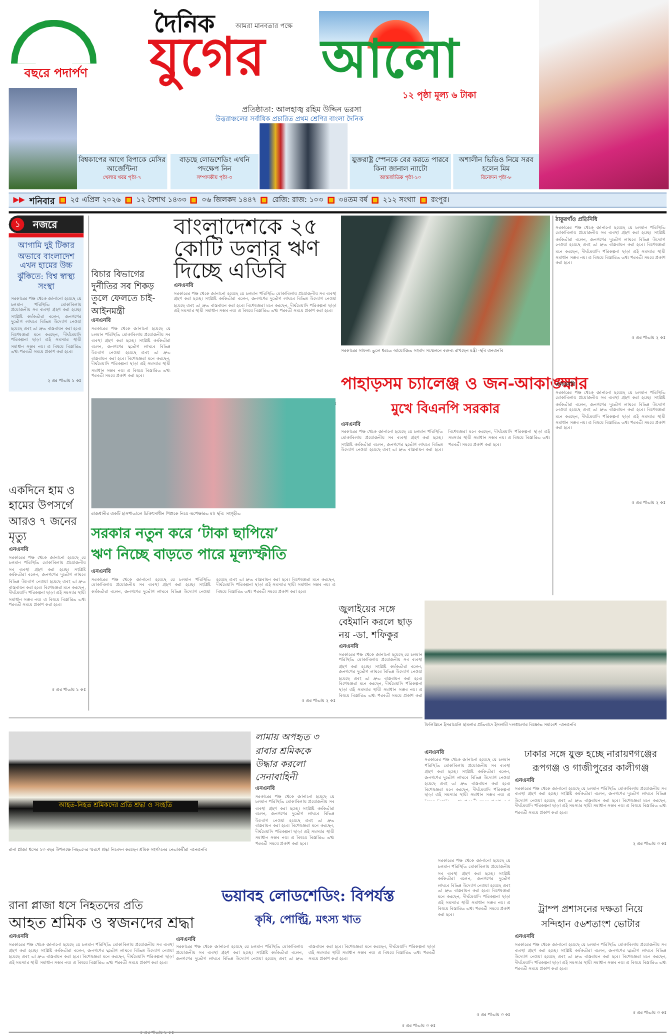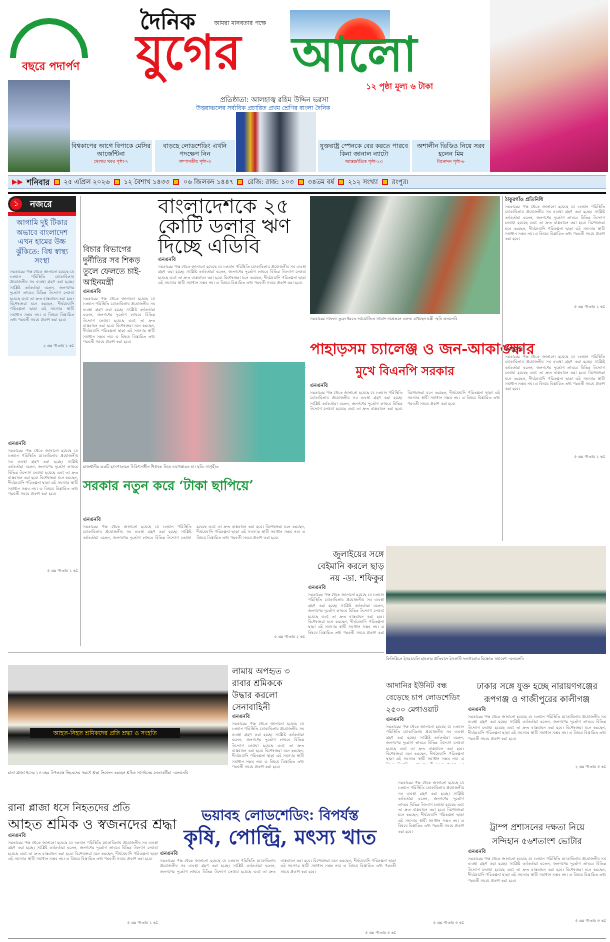--- a/index.html
+++ b/index.html
@@ -76,20 +76,21 @@
   <span style="color:#fff;font-size:9px;font-weight:bold;margin-left:8px;">নজরে</span>
 </div>
 <div class="abs" style="left:8px;top:212px;width:68px;height:4px;background:#e3141b;"></div>
 <div class="abs" style="left:8px;top:216px;width:68px;height:140px;background:#e4f0fa;padding:2px;">
   <div class="hl" style="font-size:7.3px;color:#1a3f8a;text-align:center;line-height:9.5px;">আগামি দুই টিকার অভাবে বাংলাদেশ এখন হামের উচ্চ ঝুঁকিতে: বিশ্ব স্বাস্থ্য সংস্থা</div>
   <div class="txt" style="margin-top:3px;height:74px;overflow:hidden;">সরকারের পক্ষ থেকে জানানো হয়েছে যে চলমান পরিস্থিতি মোকাবিলায় প্রয়োজনীয় সব ব্যবস্থা গ্রহণ করা হচ্ছে। সংশ্লিষ্ট কর্মকর্তারা বলেন, জনগণের দুর্ভোগ লাঘবে বিভিন্ন উদ্যোগ নেওয়া হয়েছে এবং তা দ্রুত বাস্তবায়ন করা হবে। বিশেষজ্ঞরা মনে করছেন, দীর্ঘমেয়াদি পরিকল্পনা ছাড়া এই সমস্যার স্থায়ী সমাধান সম্ভব নয়। এ বিষয়ে বিস্তারিত তথ্য পরবর্তী সময়ে প্রকাশ করা হবে।</div>
   <div class="cont">২ এর পাতায় ১ কঃ</div>
 </div>
 
 <div class="abs" style="left:8px;top:440px;width:70px;height:205px;">
+  <div class="hl" style="font-size:10px;line-height:14px;">একদিনে হাম ও হামের উপসর্গে আরও ৭ জনের মৃত্যু</div>
   <div class="by">এনএনবি</div>
   <div class="txt" style="height:120px;overflow:hidden;">সরকারের পক্ষ থেকে জানানো হয়েছে যে চলমান পরিস্থিতি মোকাবিলায় প্রয়োজনীয় সব ব্যবস্থা গ্রহণ করা হচ্ছে। সংশ্লিষ্ট কর্মকর্তারা বলেন, জনগণের দুর্ভোগ লাঘবে বিভিন্ন উদ্যোগ নেওয়া হয়েছে এবং তা দ্রুত বাস্তবায়ন করা হবে। বিশেষজ্ঞরা মনে করছেন, দীর্ঘমেয়াদি পরিকল্পনা ছাড়া এই সমস্যার স্থায়ী সমাধান সম্ভব নয়। এ বিষয়ে বিস্তারিত তথ্য পরবর্তী সময়ে প্রকাশ করা হবে।</div>
   <div class="cont">৫ এর পাতায় ১ কঃ</div>
 </div>
 
 <div class="abs" style="left:83px;top:204px;width:72px;height:160px;margin-top:40px;">
   <div class="hl" style="font-size:8px;line-height:11px;">বিচার বিভাগের দুর্নীতির সব শিকড় তুলে ফেলতে চাই-আইনমন্ত্রী</div>
   <div class="by">এনএনবি</div>
   <div class="txt" style="height:92px;overflow:hidden;">সরকারের পক্ষ থেকে জানানো হয়েছে যে চলমান পরিস্থিতি মোকাবিলায় প্রয়োজনীয় সব ব্যবস্থা গ্রহণ করা হচ্ছে। সংশ্লিষ্ট কর্মকর্তারা বলেন, জনগণের দুর্ভোগ লাঘবে বিভিন্ন উদ্যোগ নেওয়া হয়েছে এবং তা দ্রুত বাস্তবায়ন করা হবে। বিশেষজ্ঞরা মনে করছেন, দীর্ঘমেয়াদি পরিকল্পনা ছাড়া এই সমস্যার স্থায়ী সমাধান সম্ভব নয়। এ বিষয়ে বিস্তারিত তথ্য পরবর্তী সময়ে প্রকাশ করা হবে।</div>
   <div class="cont">৫ এর পাতায় ১ কঃ</div>
@@ -124,71 +125,71 @@
 </div>
 
 <div class="abs" style="left:505px;top:346px;width:100px;height:150px;">
   <div class="by">এনএনবি</div>
   <div class="txt" style="height:100px;overflow:hidden;">সরকারের পক্ষ থেকে জানানো হয়েছে যে চলমান পরিস্থিতি মোকাবিলায় প্রয়োজনীয় সব ব্যবস্থা গ্রহণ করা হচ্ছে। সংশ্লিষ্ট কর্মকর্তারা বলেন, জনগণের দুর্ভোগ লাঘবে বিভিন্ন উদ্যোগ নেওয়া হয়েছে এবং তা দ্রুত বাস্তবায়ন করা হবে। বিশেষজ্ঞরা মনে করছেন, দীর্ঘমেয়াদি পরিকল্পনা ছাড়া এই সমস্যার স্থায়ী সমাধান সম্ভব নয়। এ বিষয়ে বিস্তারিত তথ্য পরবর্তী সময়ে প্রকাশ করা হবে।</div>
   <div class="cont">৫ এর পাতায় ২ কঃ</div>
 </div>
 
 <div class="abs" style="left:83px;top:476px;width:222px;">
   <div class="hl" style="font-size:13px;color:#1a9a3a;font-weight:bold;line-height:19px;white-space:nowrap;">সরকার নতুন করে ‘টাকা ছাপিয়ে’</div>
+  <div class="hl" style="font-size:13px;color:#1a9a3a;font-weight:bold;line-height:19px;white-space:nowrap;">ঋণ নিচ্ছে বাড়তে পারে মূল্যস্ফীতি</div>
 </div>
 <div class="abs" style="left:83px;top:516px;width:222px;height:130px;">
   <div class="by">এনএনবি</div>
   <div class="txt" style="height:110px;overflow:hidden;column-count:2;column-gap:5px;">সরকারের পক্ষ থেকে জানানো হয়েছে যে চলমান পরিস্থিতি মোকাবিলায় প্রয়োজনীয় সব ব্যবস্থা গ্রহণ করা হচ্ছে। সংশ্লিষ্ট কর্মকর্তারা বলেন, জনগণের দুর্ভোগ লাঘবে বিভিন্ন উদ্যোগ নেওয়া হয়েছে এবং তা দ্রুত বাস্তবায়ন করা হবে। বিশেষজ্ঞরা মনে করছেন, দীর্ঘমেয়াদি পরিকল্পনা ছাড়া এই সমস্যার স্থায়ী সমাধান সম্ভব নয়। এ বিষয়ে বিস্তারিত তথ্য পরবর্তী সময়ে প্রকাশ করা হবে।</div>
   <div class="cont">৫ এর পাতায় ২ কঃ</div>
 </div>
 
 <div class="abs" style="left:308px;top:548px;width:76px;height:100px;">
-  <div class="hl" style="font-size:8.5px;line-height:12px;text-align:right;">জুলাইয়ের সঙ্গে বেইমানি করলে ছাড় নয় -ডা. শফিকুর</div>
+  <div class="hl" style="font-size:8.5px;line-height:12px;">জুলাইয়ের সঙ্গে বেইমানি করলে ছাড় নয় -ডা. শফিকুর</div>
   <div class="by">এনএনবি</div>
   <div class="txt" style="height:44px;overflow:hidden;">সরকারের পক্ষ থেকে জানানো হয়েছে যে চলমান পরিস্থিতি মোকাবিলায় প্রয়োজনীয় সব ব্যবস্থা গ্রহণ করা হচ্ছে। সংশ্লিষ্ট কর্মকর্তারা বলেন, জনগণের দুর্ভোগ লাঘবে বিভিন্ন উদ্যোগ নেওয়া হয়েছে এবং তা দ্রুত বাস্তবায়ন করা হবে। বিশেষজ্ঞরা মনে করছেন, দীর্ঘমেয়াদি পরিকল্পনা ছাড়া এই সমস্যার স্থায়ী সমাধান সম্ভব নয়। এ বিষয়ে বিস্তারিত তথ্য পরবর্তী সময়ে প্রকাশ করা হবে।</div>
 </div>
 
 <div class="abs img" style="left:386px;top:546px;width:220px;height:108px;background:linear-gradient(#e9e5da 40%,#2f5f4f 45%,#e9e5da 55%,#c9c9c0 70%,#3c4a7a 85%);"></div>
 <div class="abs cap" style="left:386px;top:656px;width:220px;">ফিলিস্তিনে ইসরায়েলি হামলার প্রতিবাদে ইসলামী দলগুলোর বিক্ষোভ সমাবেশ -এনএনবি</div>
 
 <div class="abs" style="left:386px;top:680px;width:78px;height:100px;">
-  <div class="hl" style="font-size:7.5px;line-height:12px;">আদানির ইউনিট বন্ধ বেড়েছে চাপ লোডশেডিং ২৫০০ মেগাওয়াট</div>
   <div class="by">এনএনবি</div>
   <div class="txt" style="height:40px;overflow:hidden;">সরকারের পক্ষ থেকে জানানো হয়েছে যে চলমান পরিস্থিতি মোকাবিলায় প্রয়োজনীয় সব ব্যবস্থা গ্রহণ করা হচ্ছে। সংশ্লিষ্ট কর্মকর্তারা বলেন, জনগণের দুর্ভোগ লাঘবে বিভিন্ন উদ্যোগ নেওয়া হয়েছে এবং তা দ্রুত বাস্তবায়ন করা হবে। বিশেষজ্ঞরা মনে করছেন, দীর্ঘমেয়াদি পরিকল্পনা ছাড়া এই সমস্যার স্থায়ী সমাধান সম্ভব নয়। এ বিষয়ে বিস্তারিত তথ্য পরবর্তী সময়ে প্রকাশ করা হবে।</div>
 </div>
 
 <div class="abs" style="left:468px;top:680px;width:138px;height:100px;">
   <div class="hl" style="font-size:8.5px;line-height:13px;text-align:center;white-space:nowrap;">ঢাকার সঙ্গে যুক্ত হচ্ছে নারায়ণগঞ্জের</div>
   <div class="hl" style="font-size:8.5px;line-height:13px;text-align:center;">রূপগঞ্জ ও গাজীপুরের কালীগঞ্জ</div>
   <div class="by">এনএনবি</div>
   <div class="txt" style="height:50px;overflow:hidden;">সরকারের পক্ষ থেকে জানানো হয়েছে যে চলমান পরিস্থিতি মোকাবিলায় প্রয়োজনীয় সব ব্যবস্থা গ্রহণ করা হচ্ছে। সংশ্লিষ্ট কর্মকর্তারা বলেন, জনগণের দুর্ভোগ লাঘবে বিভিন্ন উদ্যোগ নেওয়া হয়েছে এবং তা দ্রুত বাস্তবায়ন করা হবে। বিশেষজ্ঞরা মনে করছেন, দীর্ঘমেয়াদি পরিকল্পনা ছাড়া এই সমস্যার স্থায়ী সমাধান সম্ভব নয়। এ বিষয়ে বিস্তারিত তথ্য পরবর্তী সময়ে প্রকাশ করা হবে।</div>
   <div class="cont">২ এর পাতায় ৩ কঃ</div>
 </div>
 
 <div class="abs img" style="left:8px;top:665px;width:220px;height:100px;background:linear-gradient(#dcdcdc 25%,#1b1b1b 30%,#d4a37a 50%,#f2f0e4 60%,#111 70%,#dfe3d9 90%);"></div>
 <div class="abs" style="left:30px;top:728px;width:150px;height:10px;background:#111;color:#f5c400;font-size:6px;text-align:center;line-height:10px;">আহত-নিহত শ্রমিকদের প্রতি শ্রদ্ধা ও সংহতি</div>
 <div class="abs cap" style="left:8px;top:770px;width:220px;">রানা প্লাজা ধসের ১৩ বছর উপলক্ষে নিহতদের স্মরণে শ্রদ্ধা নিবেদন করছেন শ্রমিক সংগঠনের নেতাকর্মীরা -এনএনবি</div>
 
 <div class="abs" style="left:232px;top:665px;width:72px;height:110px;">
-  <div class="hl" style="font-size:8.5px;line-height:12px;">লামায় অপহৃত ৩ রাবার শ্রমিককে উদ্ধার করলো সেনাবাহিনী</div>
+  <div class="hl" style="font-size:8.5px;line-height:12px;font-style:italic;">লামায় অপহৃত ৩ রাবার শ্রমিককে উদ্ধার করলো সেনাবাহিনী</div>
   <div class="by">এনএনবি</div>
   <div class="txt" style="height:52px;overflow:hidden;">সরকারের পক্ষ থেকে জানানো হয়েছে যে চলমান পরিস্থিতি মোকাবিলায় প্রয়োজনীয় সব ব্যবস্থা গ্রহণ করা হচ্ছে। সংশ্লিষ্ট কর্মকর্তারা বলেন, জনগণের দুর্ভোগ লাঘবে বিভিন্ন উদ্যোগ নেওয়া হয়েছে এবং তা দ্রুত বাস্তবায়ন করা হবে। বিশেষজ্ঞরা মনে করছেন, দীর্ঘমেয়াদি পরিকল্পনা ছাড়া এই সমস্যার স্থায়ী সমাধান সম্ভব নয়। এ বিষয়ে বিস্তারিত তথ্য পরবর্তী সময়ে প্রকাশ করা হবে।</div>
 </div>
 
 <div class="abs" style="left:8px;top:800px;width:150px;height:140px;">
-  <div class="hl" style="font-size:10px;line-height:16px;white-space:nowrap;">রানা প্লাজা ধসে নিহতদের প্রতি</div>
+  <div class="hl" style="font-size:10px;line-height:16px;white-space:nowrap;margin-top:16px;">রানা প্লাজা ধসে নিহতদের প্রতি</div>
   <div class="hl" style="font-size:14px;line-height:16px;white-space:nowrap;">আহত শ্রমিক ও স্বজনদের শ্রদ্ধা</div>
   <div class="by">এনএনবি</div>
   <div class="txt" style="height:80px;overflow:hidden;">সরকারের পক্ষ থেকে জানানো হয়েছে যে চলমান পরিস্থিতি মোকাবিলায় প্রয়োজনীয় সব ব্যবস্থা গ্রহণ করা হচ্ছে। সংশ্লিষ্ট কর্মকর্তারা বলেন, জনগণের দুর্ভোগ লাঘবে বিভিন্ন উদ্যোগ নেওয়া হয়েছে এবং তা দ্রুত বাস্তবায়ন করা হবে। বিশেষজ্ঞরা মনে করছেন, দীর্ঘমেয়াদি পরিকল্পনা ছাড়া এই সমস্যার স্থায়ী সমাধান সম্ভব নয়। এ বিষয়ে বিস্তারিত তথ্য পরবর্তী সময়ে প্রকাশ করা হবে।</div>
   <div class="cont">৫ এর পাতায় ১ কঃ</div>
 </div>
 
 <div class="abs" style="left:160px;top:804px;width:240px;text-align:center;">
   <div class="hl" style="font-size:14px;color:#1f2f8f;font-weight:bold;line-height:22px;white-space:nowrap;">ভয়াবহ লোডশেডিং: বিপর্যস্ত</div>
-  <div class="hl" style="font-size:20px;color:#1f2f8f;font-weight:bold;line-height:22px;">কৃষি, পোল্ট্রি, মৎস্য খাত</div>
+  <div class="hl" style="font-size:10px;color:#1f2f8f;font-weight:bold;line-height:22px;">কৃষি, পোল্ট্রি, মৎস্য খাত</div>
 </div>
 <div class="abs" style="left:160px;top:850px;width:236px;height:88px;">
   <div class="by">এনএনবি</div>
   <div class="txt" style="height:72px;overflow:hidden;column-count:2;column-gap:5px;">সরকারের পক্ষ থেকে জানানো হয়েছে যে চলমান পরিস্থিতি মোকাবিলায় প্রয়োজনীয় সব ব্যবস্থা গ্রহণ করা হচ্ছে। সংশ্লিষ্ট কর্মকর্তারা বলেন, জনগণের দুর্ভোগ লাঘবে বিভিন্ন উদ্যোগ নেওয়া হয়েছে এবং তা দ্রুত বাস্তবায়ন করা হবে। বিশেষজ্ঞরা মনে করছেন, দীর্ঘমেয়াদি পরিকল্পনা ছাড়া এই সমস্যার স্থায়ী সমাধান সম্ভব নয়। এ বিষয়ে বিস্তারিত তথ্য পরবর্তী সময়ে প্রকাশ করা হবে।</div>
   <div class="cont">৫ এর পাতায় ৩ কঃ</div>
 </div>
 
 <div class="abs" style="left:398px;top:780px;width:66px;height:155px;">
   <div class="txt" style="height:140px;overflow:hidden;">সরকারের পক্ষ থেকে জানানো হয়েছে যে চলমান পরিস্থিতি মোকাবিলায় প্রয়োজনীয় সব ব্যবস্থা গ্রহণ করা হচ্ছে। সংশ্লিষ্ট কর্মকর্তারা বলেন, জনগণের দুর্ভোগ লাঘবে বিভিন্ন উদ্যোগ নেওয়া হয়েছে এবং তা দ্রুত বাস্তবায়ন করা হবে। বিশেষজ্ঞরা মনে করছেন, দীর্ঘমেয়াদি পরিকল্পনা ছাড়া এই সমস্যার স্থায়ী সমাধান সম্ভব নয়। এ বিষয়ে বিস্তারিত তথ্য পরবর্তী সময়ে প্রকাশ করা হবে।</div>
   <div class="cont">৫ এর পাতায় ৩ কঃ</div>

